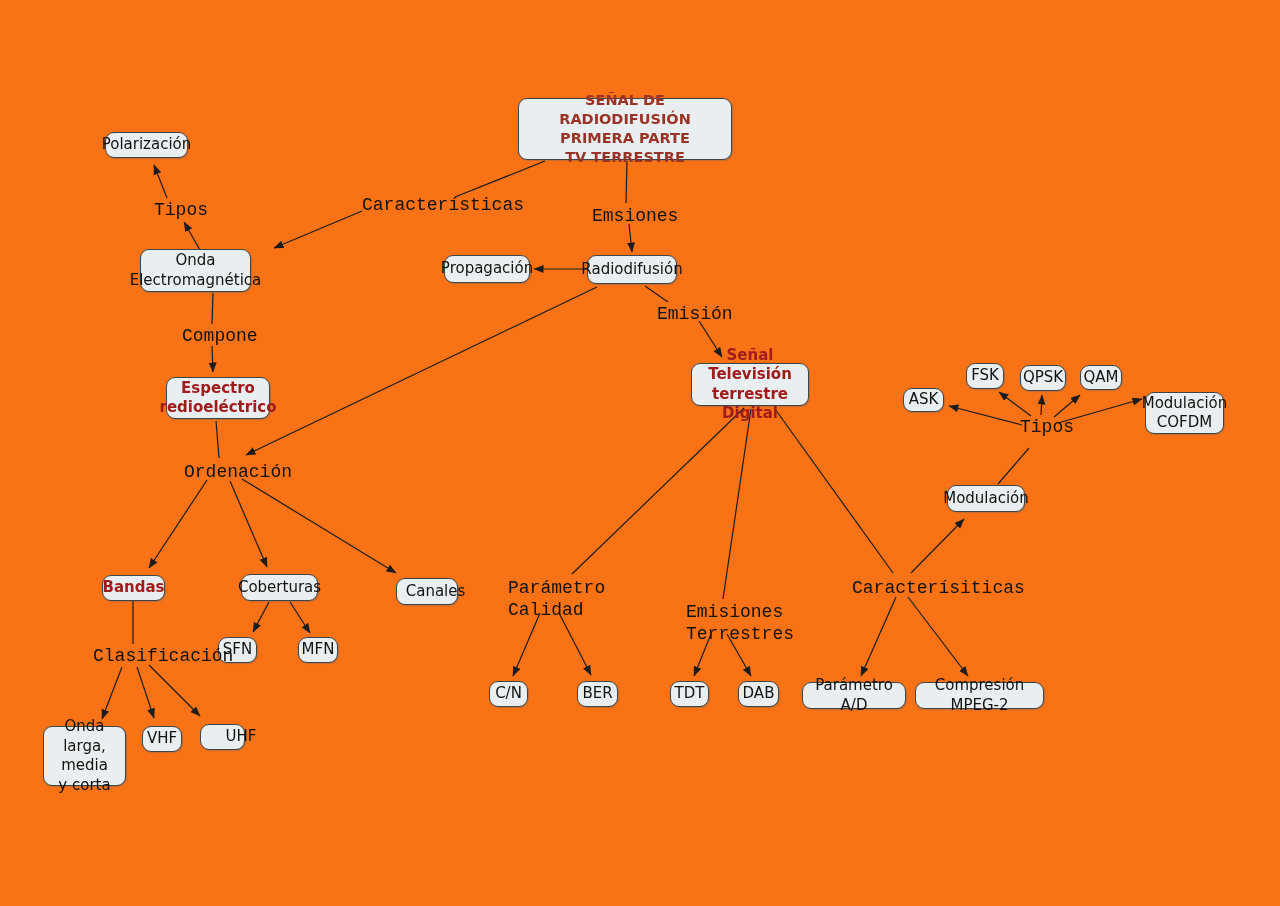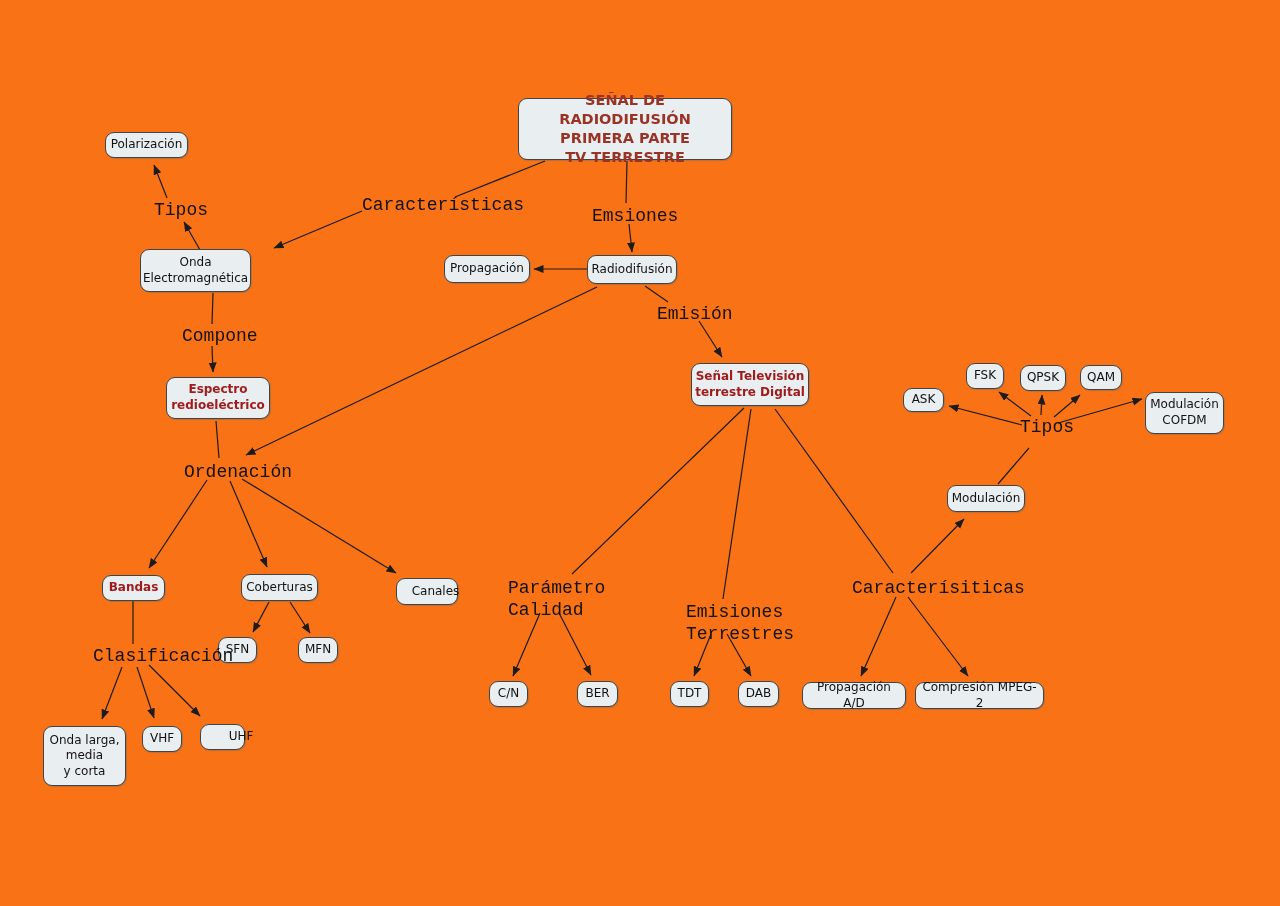--- a/index.html
+++ b/index.html
@@ -25,21 +25,21 @@
     position: absolute;
     box-sizing: border-box;
     background: #e9eef0;
     border: 1px solid #3f4447;
     border-radius: 9px;
     display: flex;
     align-items: center;
     justify-content: center;
     text-align: center;
     white-space: pre-line;
-    font-size: 12px;
+    font-size: 15px;
     line-height: 1.3;
     color: #121212;
     box-shadow: 1px 1px 1px rgba(90,100,105,0.35);
     padding: 1px 3px;
   }
   .node.red {
     color: #a01c1c;
     font-weight: bold;
   }
   .node.title {
@@ -165,21 +165,21 @@
   <div class="node" style="left:200px; top:724px; width:40px; height:26px;padding-left:40px;">UHF</div>
 
   <div class="node" style="left:489px; top:681px; width:39px; height:26px;">C/N</div>
 
   <div class="node" style="left:577px; top:681px; width:41px; height:26px;">BER</div>
 
   <div class="node" style="left:670px; top:681px; width:39px; height:26px;">TDT</div>
 
   <div class="node" style="left:738px; top:681px; width:41px; height:26px;">DAB</div>
 
-  <div class="node" style="left:802px; top:682px; width:104px; height:27px;">Propagación A/D</div>
+  <div class="node" style="left:802px; top:682px; width:104px; height:27px;">Parámetro A/D</div>
 
   <div class="node" style="left:915px; top:682px; width:129px; height:27px;">Compresión MPEG-2</div>
 
   <div class="node" style="left:947px; top:485px; width:78px; height:27px;">Modulación</div>
 
   <div class="node" style="left:903px; top:388px; width:41px; height:24px;">ASK</div>
 
   <div class="node" style="left:966px; top:363px; width:38px; height:26px;">FSK</div>
 
   <div class="node" style="left:1020px; top:365px; width:46px; height:26px;">QPSK</div>

